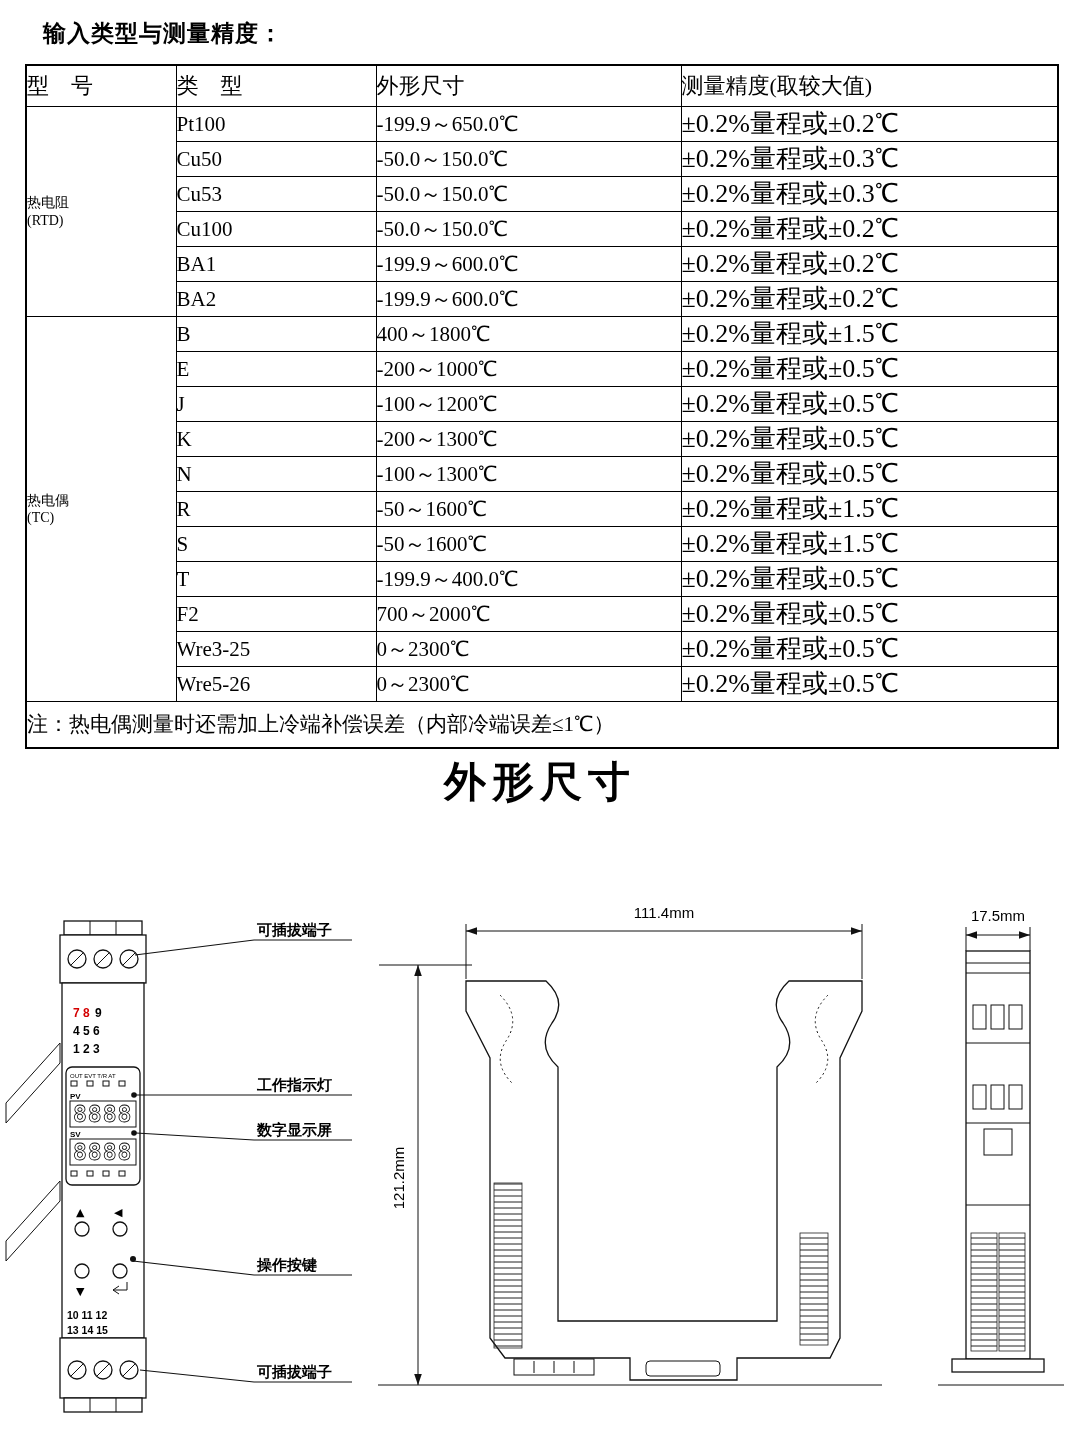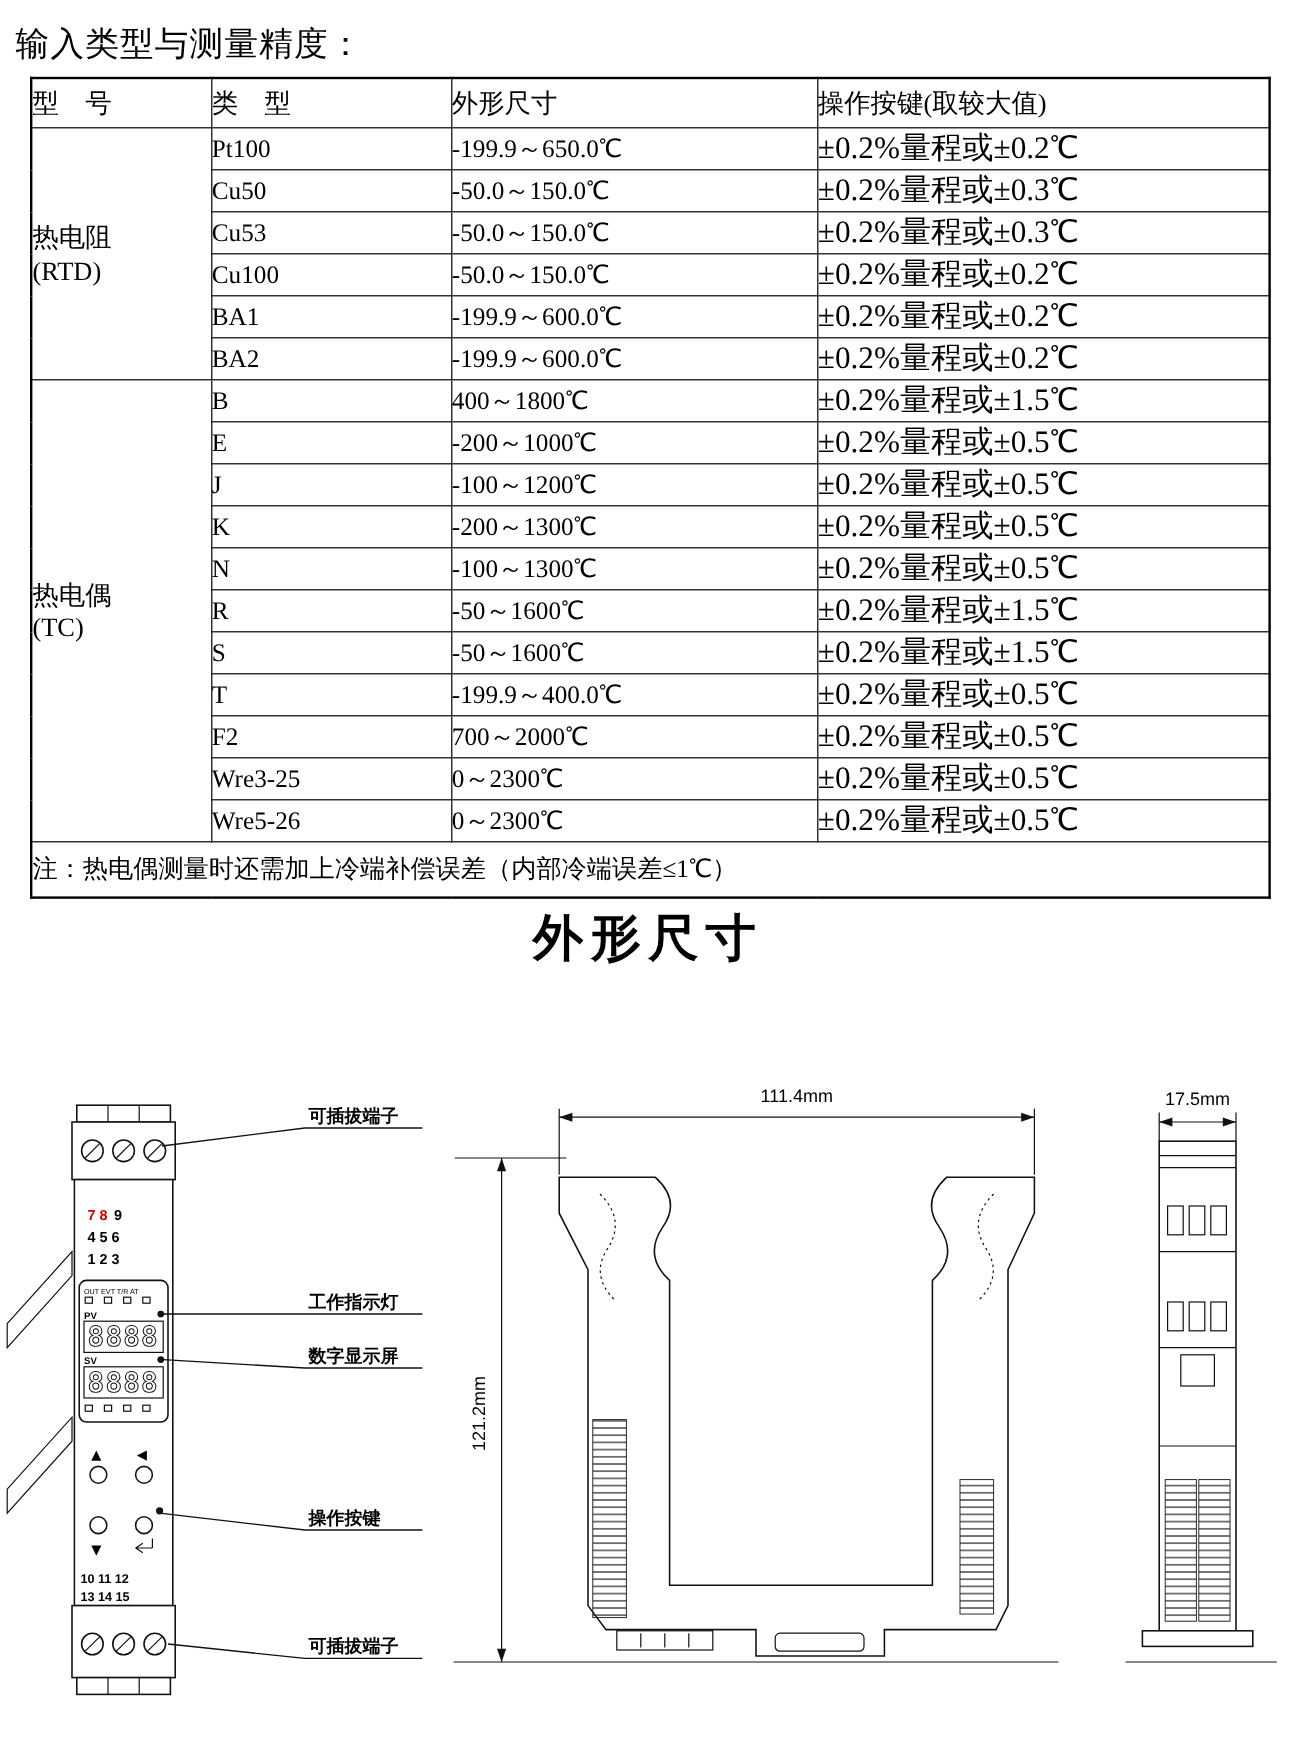--- a/index.html
+++ b/index.html
@@ -1,25 +1,25 @@
 <!DOCTYPE html>
 <html><head>
 <meta charset="utf-8">
 <style>
   html,body{margin:0;padding:0;background:#fff;}
   .page{position:relative;width:1080px;height:1453px;background:#fff;color:#000;
         font-family:"Liberation Serif",serif;overflow:hidden;}
-  .title{position:absolute;top:18px;left:13px;font-size:28px;font-weight:normal;letter-spacing:1px;}
+  .title{position:absolute;top:18px;left:43px;font-size:23px;font-weight:bold;letter-spacing:1px;}
   table.spec{position:absolute;top:64px;left:25px;width:1032px;border-collapse:collapse;
              table-layout:fixed;border:2px solid #000;}
   .spec th,.spec td{border:1px solid #000;text-align:left;font-weight:normal;
                     font-size:21px;padding:0;line-height:1.25;}
   .spec th{height:40px;font-size:22px;}
   .spec td{height:34px;}
-  .spec td.group{font-size:22px;}
+  .spec td.group{font-size:14px;}
   .spec td.acc{font-size:26px;}
   .spec td.note{height:45px;text-align:left;font-size:21px;}
   .section-title{position:absolute;top:754px;left:0;width:100%;text-align:center;
                  font-family:"Liberation Sans",sans-serif;font-weight:bold;
                  font-size:42px;letter-spacing:6px;}
   svg.drawings{position:absolute;top:893px;left:0;}
   
   .lbl{font:bold 15px "Liberation Sans",sans-serif;fill:#000;}
   .dim{font:15px "Liberation Sans",sans-serif;fill:#000;}
   .tinytxt{font:6px "Liberation Sans",sans-serif;fill:#000;}
@@ -47,21 +47,21 @@
       <col style="width:150px">
         <col style="width:200px">
         <col style="width:305px">
         <col style="width:377px">
     </colgroup>
     <thead>
       <tr>
         <th>型　号</th>
         <th>类　型</th>
         <th>外形尺寸</th>
-        <th>操作按键(取较大值)</th>
+        <th>测量精度(取较大值)</th>
       </tr>
     </thead>
     <tbody>
       <tr>
         <td class="group" rowspan="6">
           <div>热电阻</div>
           <div>(RTD)</div>
         </td>
         <td>Pt100</td>
         <td>-199.9～650.0℃</td>

